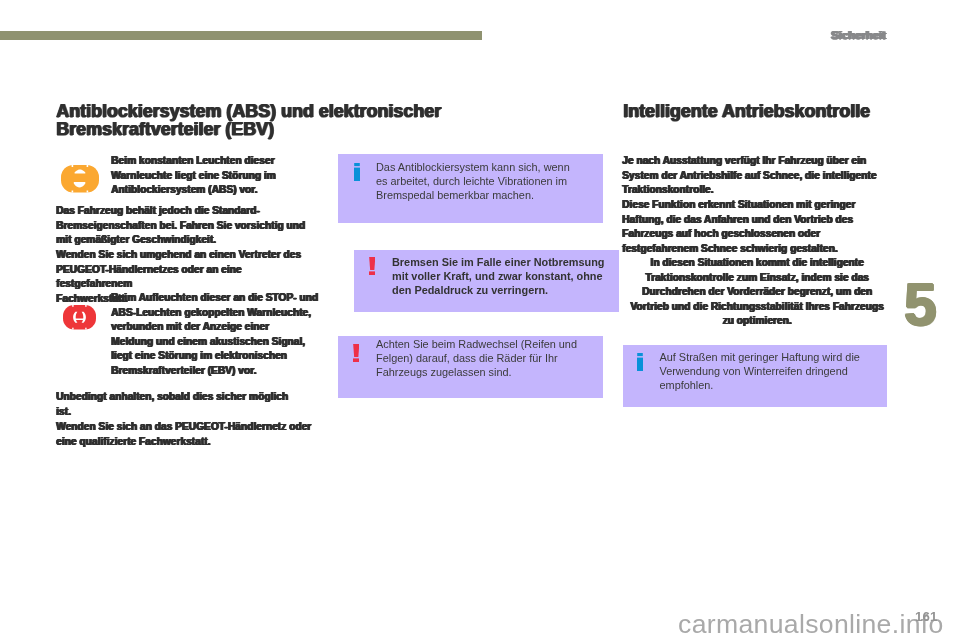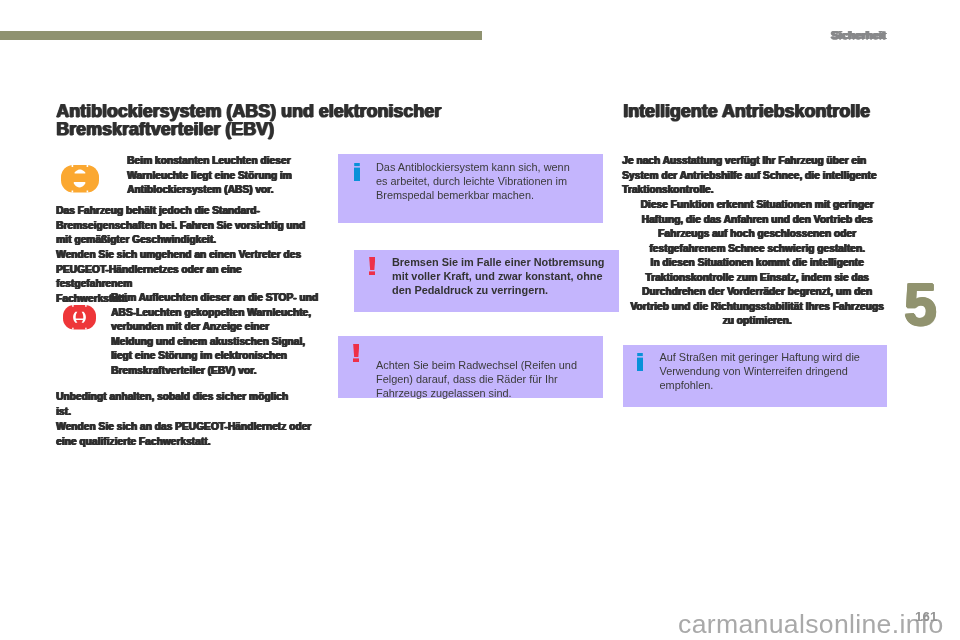--- a/index.html
+++ b/index.html
@@ -44,51 +44,51 @@
        text-shadow:0.5px 0 0 #2f2f2f,1px 0 0 rgba(47,47,47,0.8),-0.5px 0 0 rgba(47,47,47,0.8),
                    0 0.4px 0 rgba(47,47,47,0.6),0 -0.4px 0 rgba(47,47,47,0.45);}
 
   
   .wl{position:absolute;}
   .wl svg{display:block;}
   .wl-amber{left:61px;top:165px;}
   .wl-red{left:63px;top:305px;}
 
   .lt{position:absolute;}
-  .lt-1{left:111px;top:154px;width:214px;margin-left:16px;}
+  .lt-1{left:111px;top:154px;width:214px;}
   .lt-2{left:56px;top:204px;width:262px;}
   .lt-3{left:56px;top:248px;width:262px;}
   .lt-4{left:111px;top:291px;width:209px;}
   .lt-5{left:56px;top:390px;width:262px;}
   .lt-6{left:56px;top:420px;width:266px;}
 
   .rt{position:absolute;}
   .rt-1{left:622px;top:154px;width:270px;}
-  .rt-2{left:622px;top:198px;width:270px;text-align:center;}
+  .rt-2{left:622px;top:198px;width:270px;}
   .rt-3{left:622px;top:256px;width:270px;text-align:center;}
 
   
   .box{position:absolute;background:#c4b5fd;box-sizing:border-box;}
   .box .bi{position:absolute;}
   .box .btxt{position:absolute;font-size:10.9px;line-height:14.2px;color:#3b3b3b;white-space:pre-line;}
   .box .btxt.bold{font-weight:bold;color:#333333;}
 
   .ico-i svg,.ico-x svg{display:block;}
 
   .box-1{left:338px;top:154px;width:265px;height:69px;}
   .box-2{left:338px;top:250px;width:265px;height:62px;margin-left:16px;}
   .box-3{left:338px;top:336px;width:265px;height:62px;}
   .box-4{left:623px;top:345px;width:264px;height:62px;}
   .box-1 .bi{left:16px;top:9px;}
   .box-2 .bi{left:14.9px;top:6.7px;}
   .box-3 .bi{left:14.9px;top:7.7px;}
   .box-4 .bi{left:14px;top:8px;}
   .box-1 .btxt{left:38px;top:6px;width:225px;}
   .box-2 .btxt{left:38px;top:5px;width:225px;}
-  .box-3 .btxt{left:38px;top:22px;width:225px;}
+  .box-3 .btxt{left:38px;top:1px;width:225px;}
   .box-4 .btxt{left:36.5px;top:5px;width:225px;}
 </style>
 </head>
 <body>
 
 <div class="page">
 
   <div class="topbar"></div>
   <div class="chapter-title">Sicherheit</div>
 

